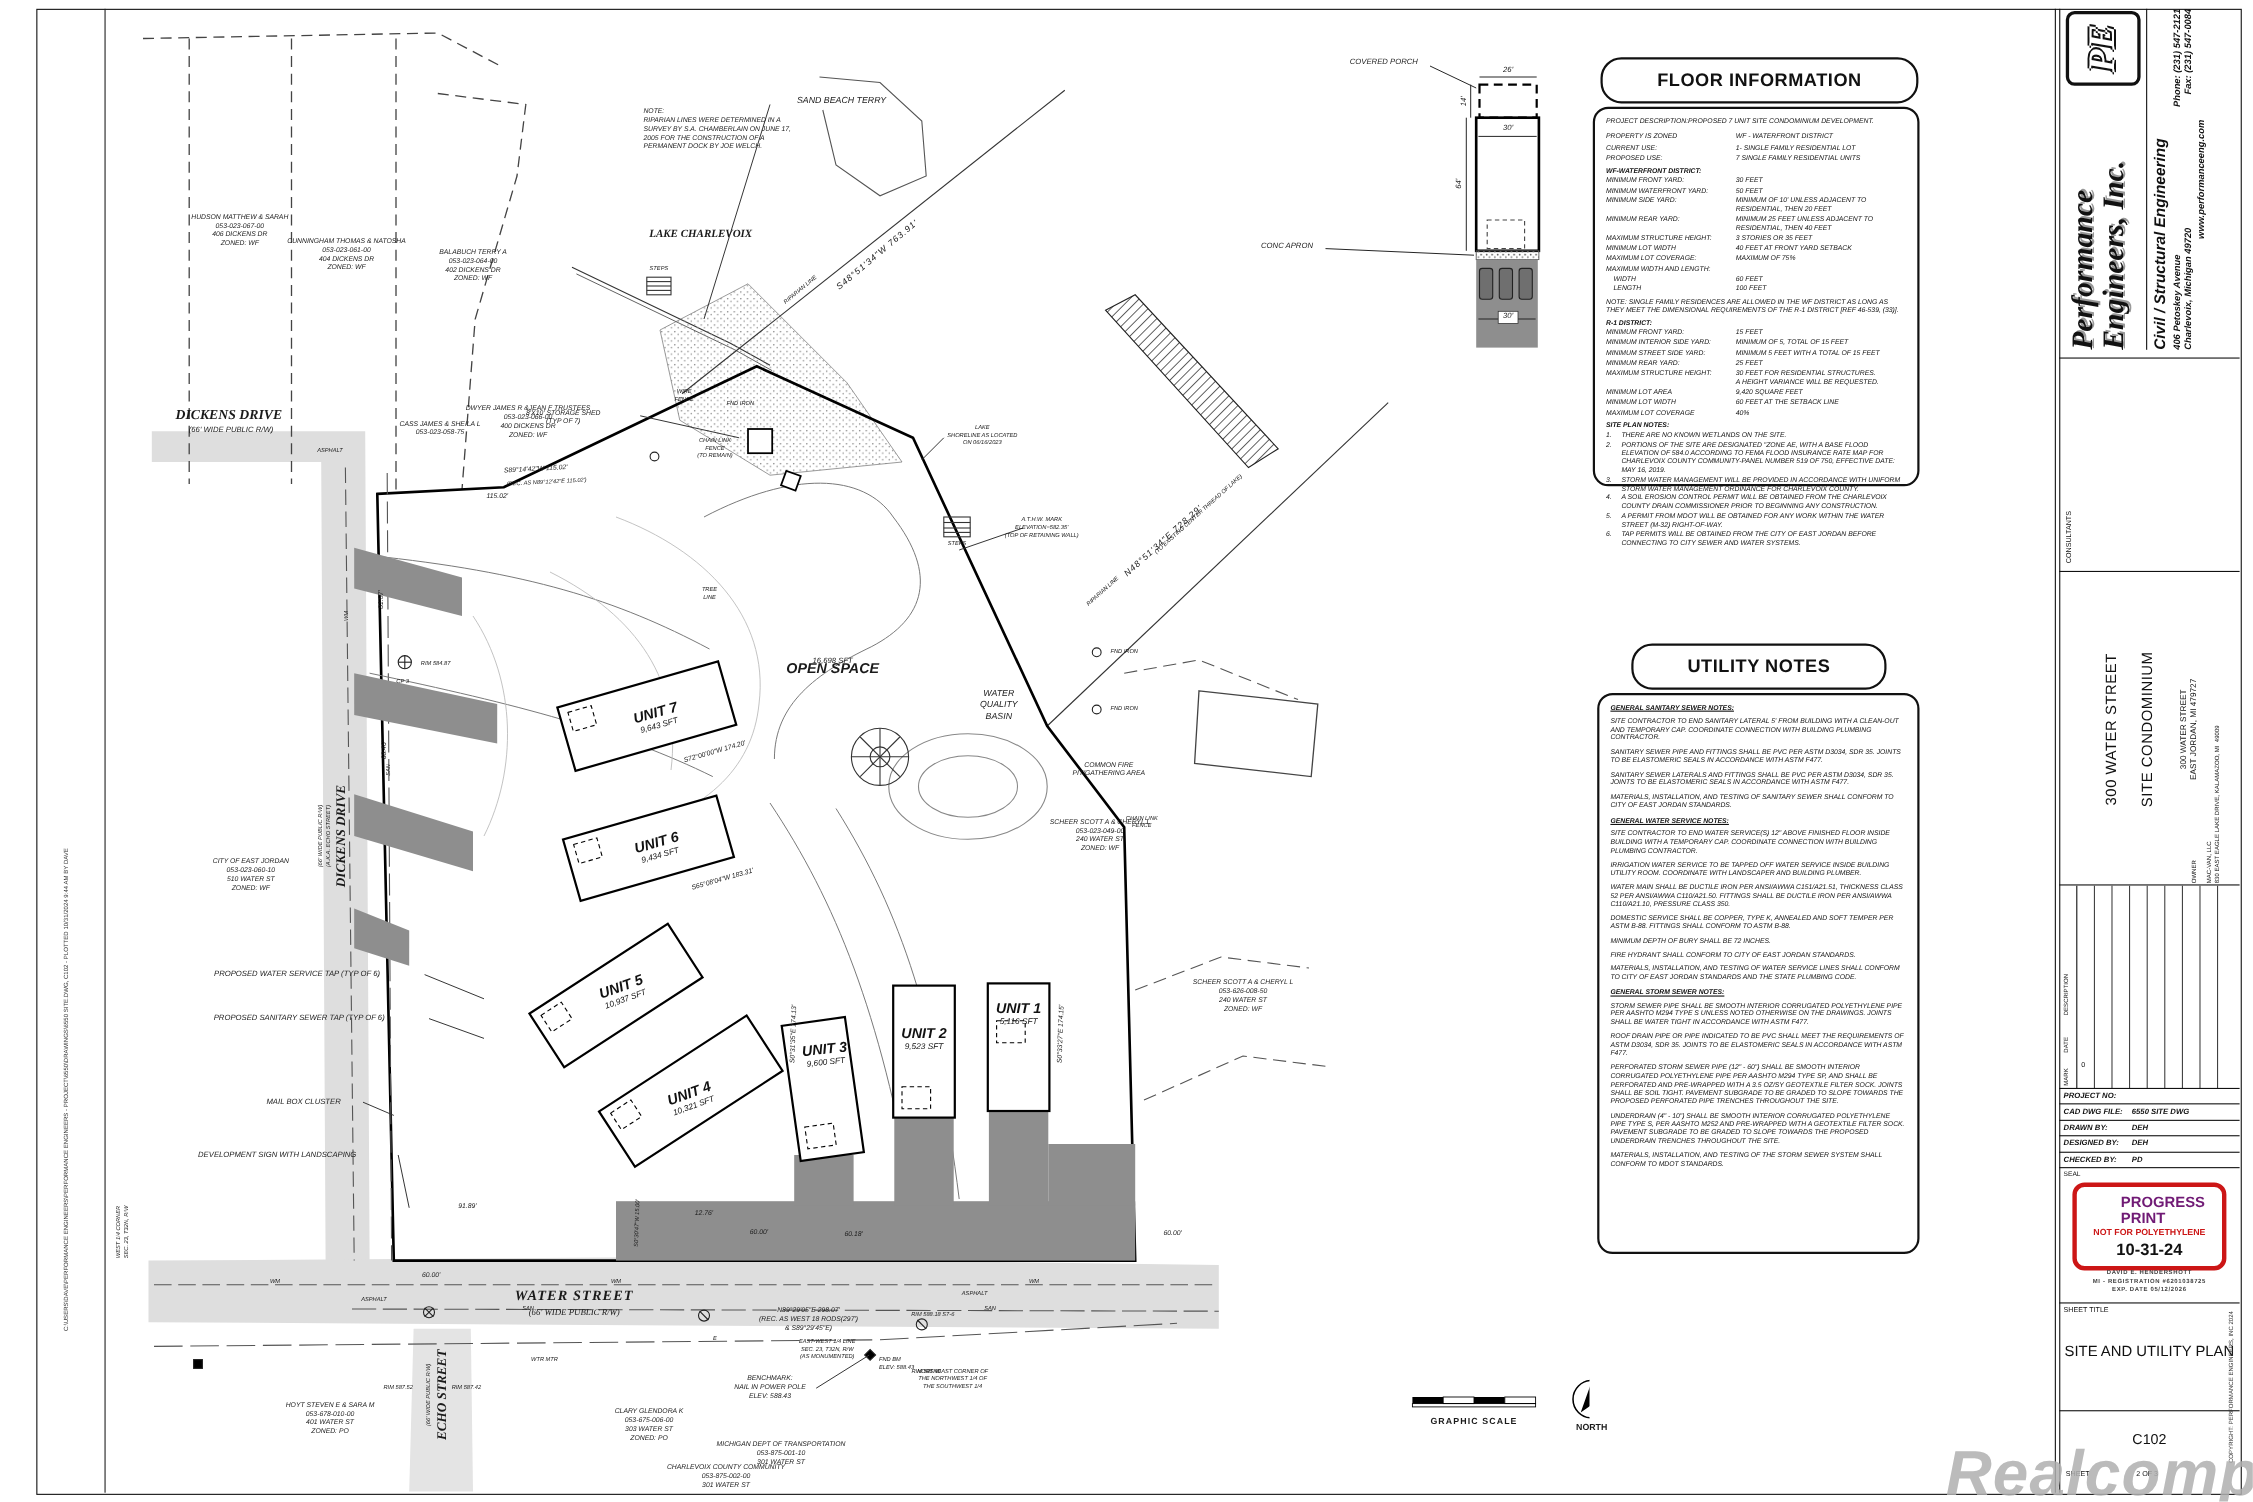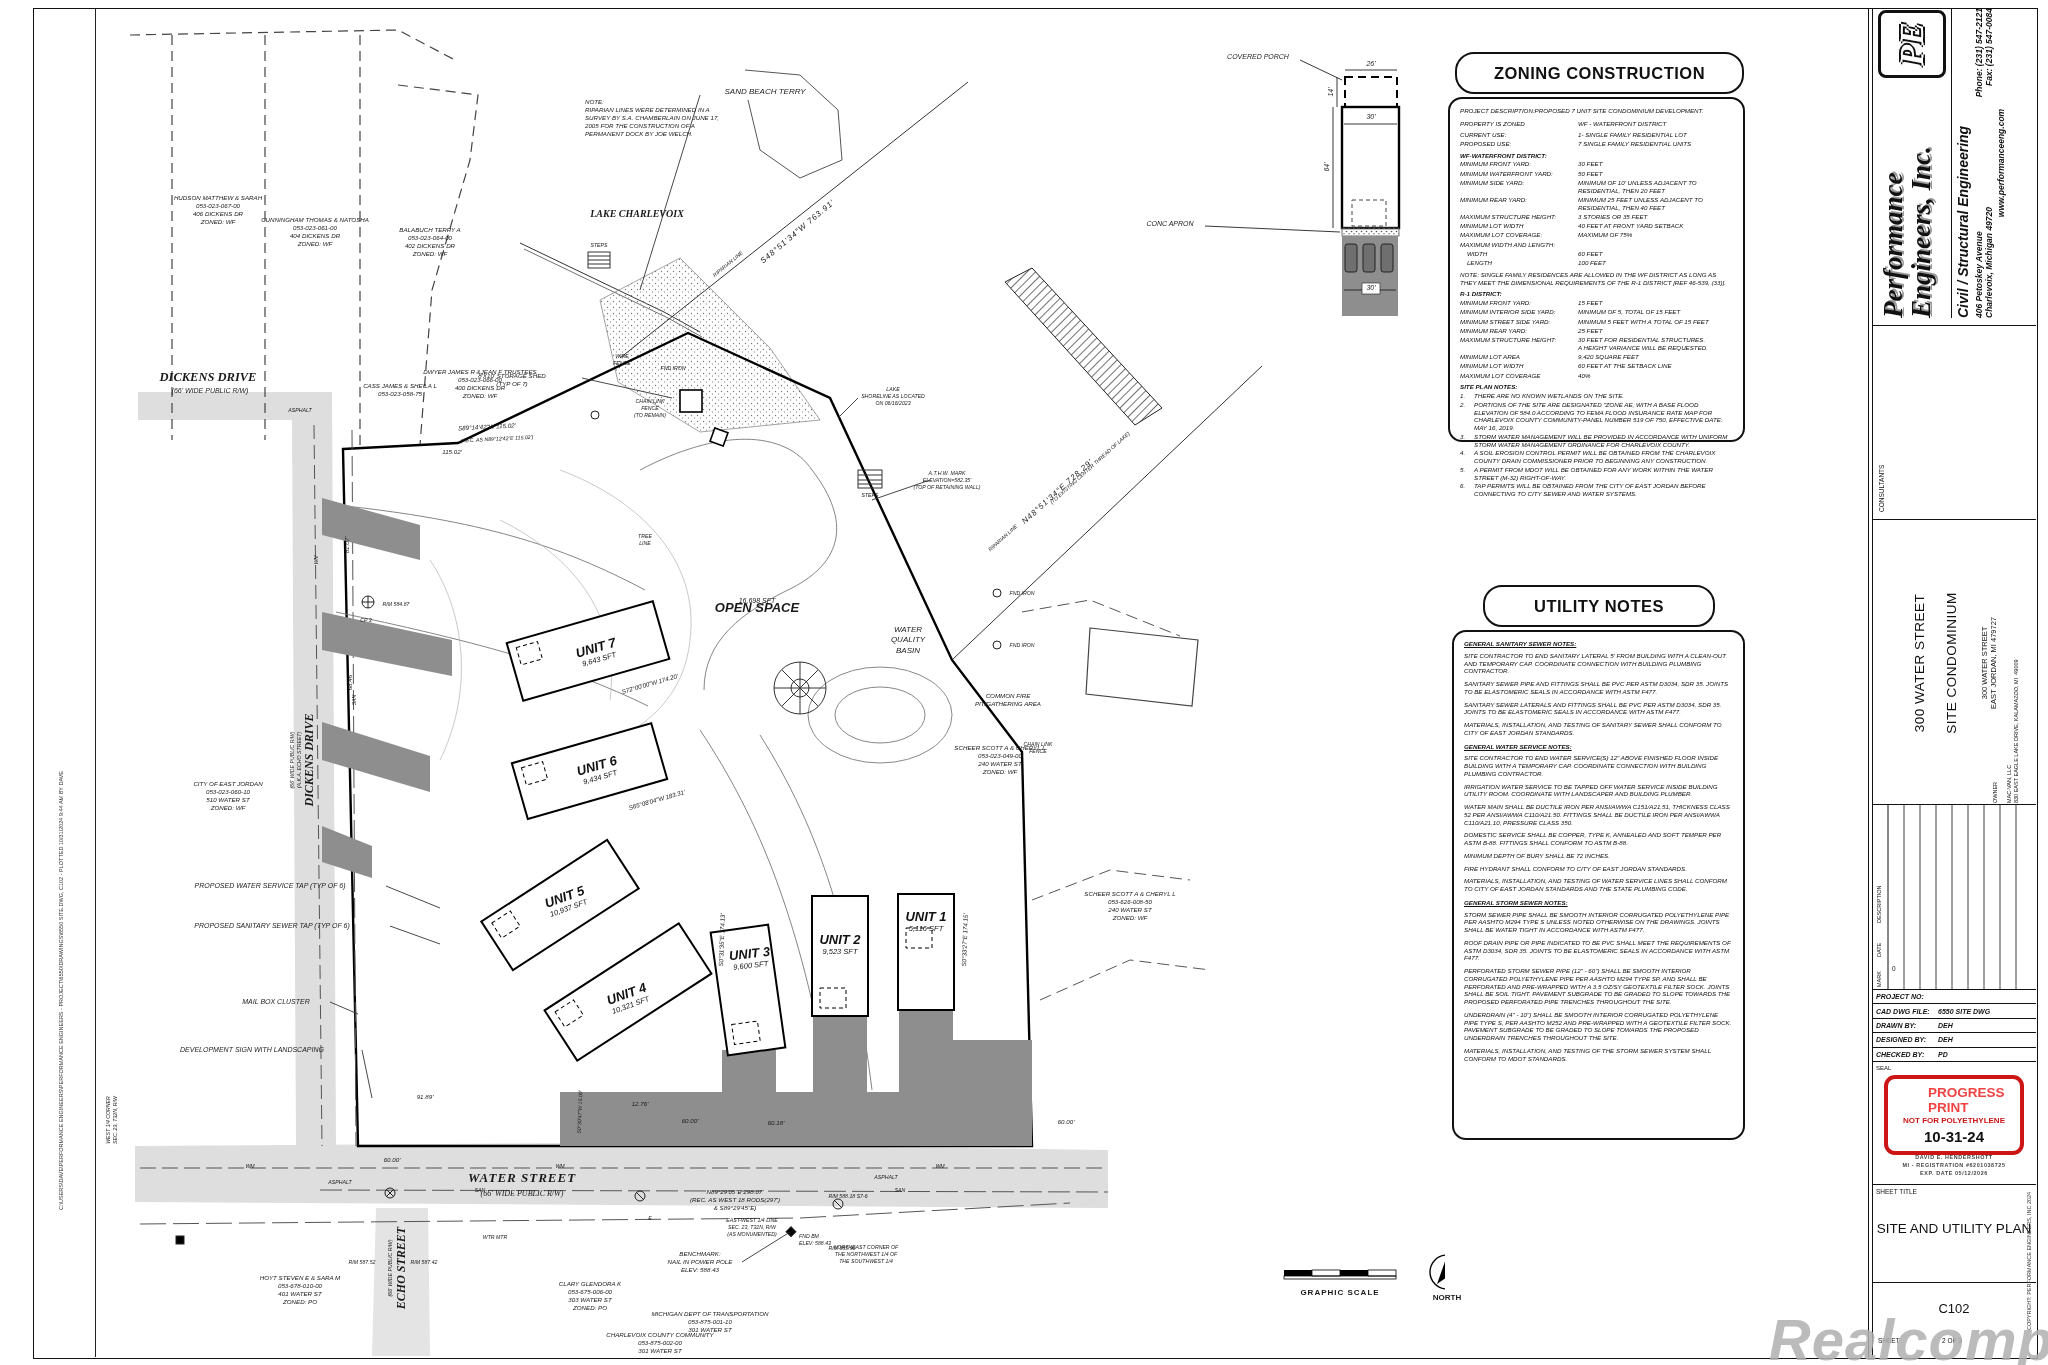--- a/index.html
+++ b/index.html
@@ -31,21 +31,21 @@
   .upara{margin:0 0 5px 0;}
   .noteitem{display:flex;margin-bottom:1px;}
   .noteno{width:14px;flex:none;}
   .notetx{flex:1;}
   
   .tb-section{position:absolute;left:1872px;width:164px;border-bottom:1.4px solid #111;box-sizing:border-box;}
   .fieldrow{position:absolute;left:1872px;width:164px;height:14.4px;border-bottom:1px solid #111;box-sizing:border-box;font:bold italic 7px "Liberation Sans",sans-serif;color:#111;display:flex;align-items:center;}
   .fieldrow .fl{margin-left:4px;width:62px;flex:none;}
   .fieldrow .fv{flex:1;}
   .stamp{position:absolute;left:1884px;top:1075px;width:132px;height:72px;border:4px solid #cc1616;border-radius:11px;display:flex;flex-direction:column;align-items:center;justify-content:center;background:#fff;}
-  .stamp .l1{font:bold 13.5px "Liberation Sans",sans-serif;color:#ef4444;margin-left:40px;}
+  .stamp .l1{font:bold 13.5px "Liberation Sans",sans-serif;color:#701a75;margin-left:40px;}
   .stamp .l2{font:bold 8px "Liberation Sans",sans-serif;color:#cc1616;margin-top:1px;}
   .stamp .l3{font:bold 15px "Liberation Sans",sans-serif;color:#111;margin-top:3px;}
   .watermark{position:absolute;right:-6px;bottom:-8px;font:bold italic 58px "Liberation Sans",sans-serif;color:#b0b0b0;opacity:.85;letter-spacing:1px;}
   svg{position:absolute;}
 </style>
 </head>
 <body>
 
 <div class="sheet-border"></div>
 <div class="inner-vline"></div>
@@ -452,21 +452,21 @@
 </svg>
 <div class="lb s7" style="left:1258px;top:57px;">COVERED PORCH</div>
 <div class="lb s7" style="left:1170px;top:224px;">CONC APRON</div>
 <div class="lb s7" style="left:1371px;top:64px;">26'</div>
 <div class="lb s7" style="left:1331px;top:92px;--r:-90deg;">14'</div>
 <div class="lb s7" style="left:1371px;top:117px;">30'</div>
 <div class="lb s7" style="left:1327px;top:167px;--r:-90deg;">64'</div>
 <div class="lb s7" style="left:1371px;top:288px;">30'</div>
 
 <div class="round-title" style="left:1455px;top:52px;width:285px;height:38px;">
-  <span>ZONING CONSTRUCTION</span>
+  <span>FLOOR INFORMATION</span>
 </div>
 <div class="round-body nt" style="left:1448px;top:97px;width:297px;height:345px;">
   <div style="margin-bottom:5px;">PROJECT DESCRIPTION:PROPOSED 7 UNIT SITE CONDOMINIUM DEVELOPMENT.</div>
   <div class="zrow">
       <span class="zl">PROPERTY IS ZONED</span>
       <span class="zv">WF - WATERFRONT DISTRICT</span>
     </div>
   <div class="zrow" style="margin-top:3px;">
       <span class="zl">CURRENT USE:</span>
       <span class="zv">1- SINGLE FAMILY RESIDENTIAL LOT</span>

